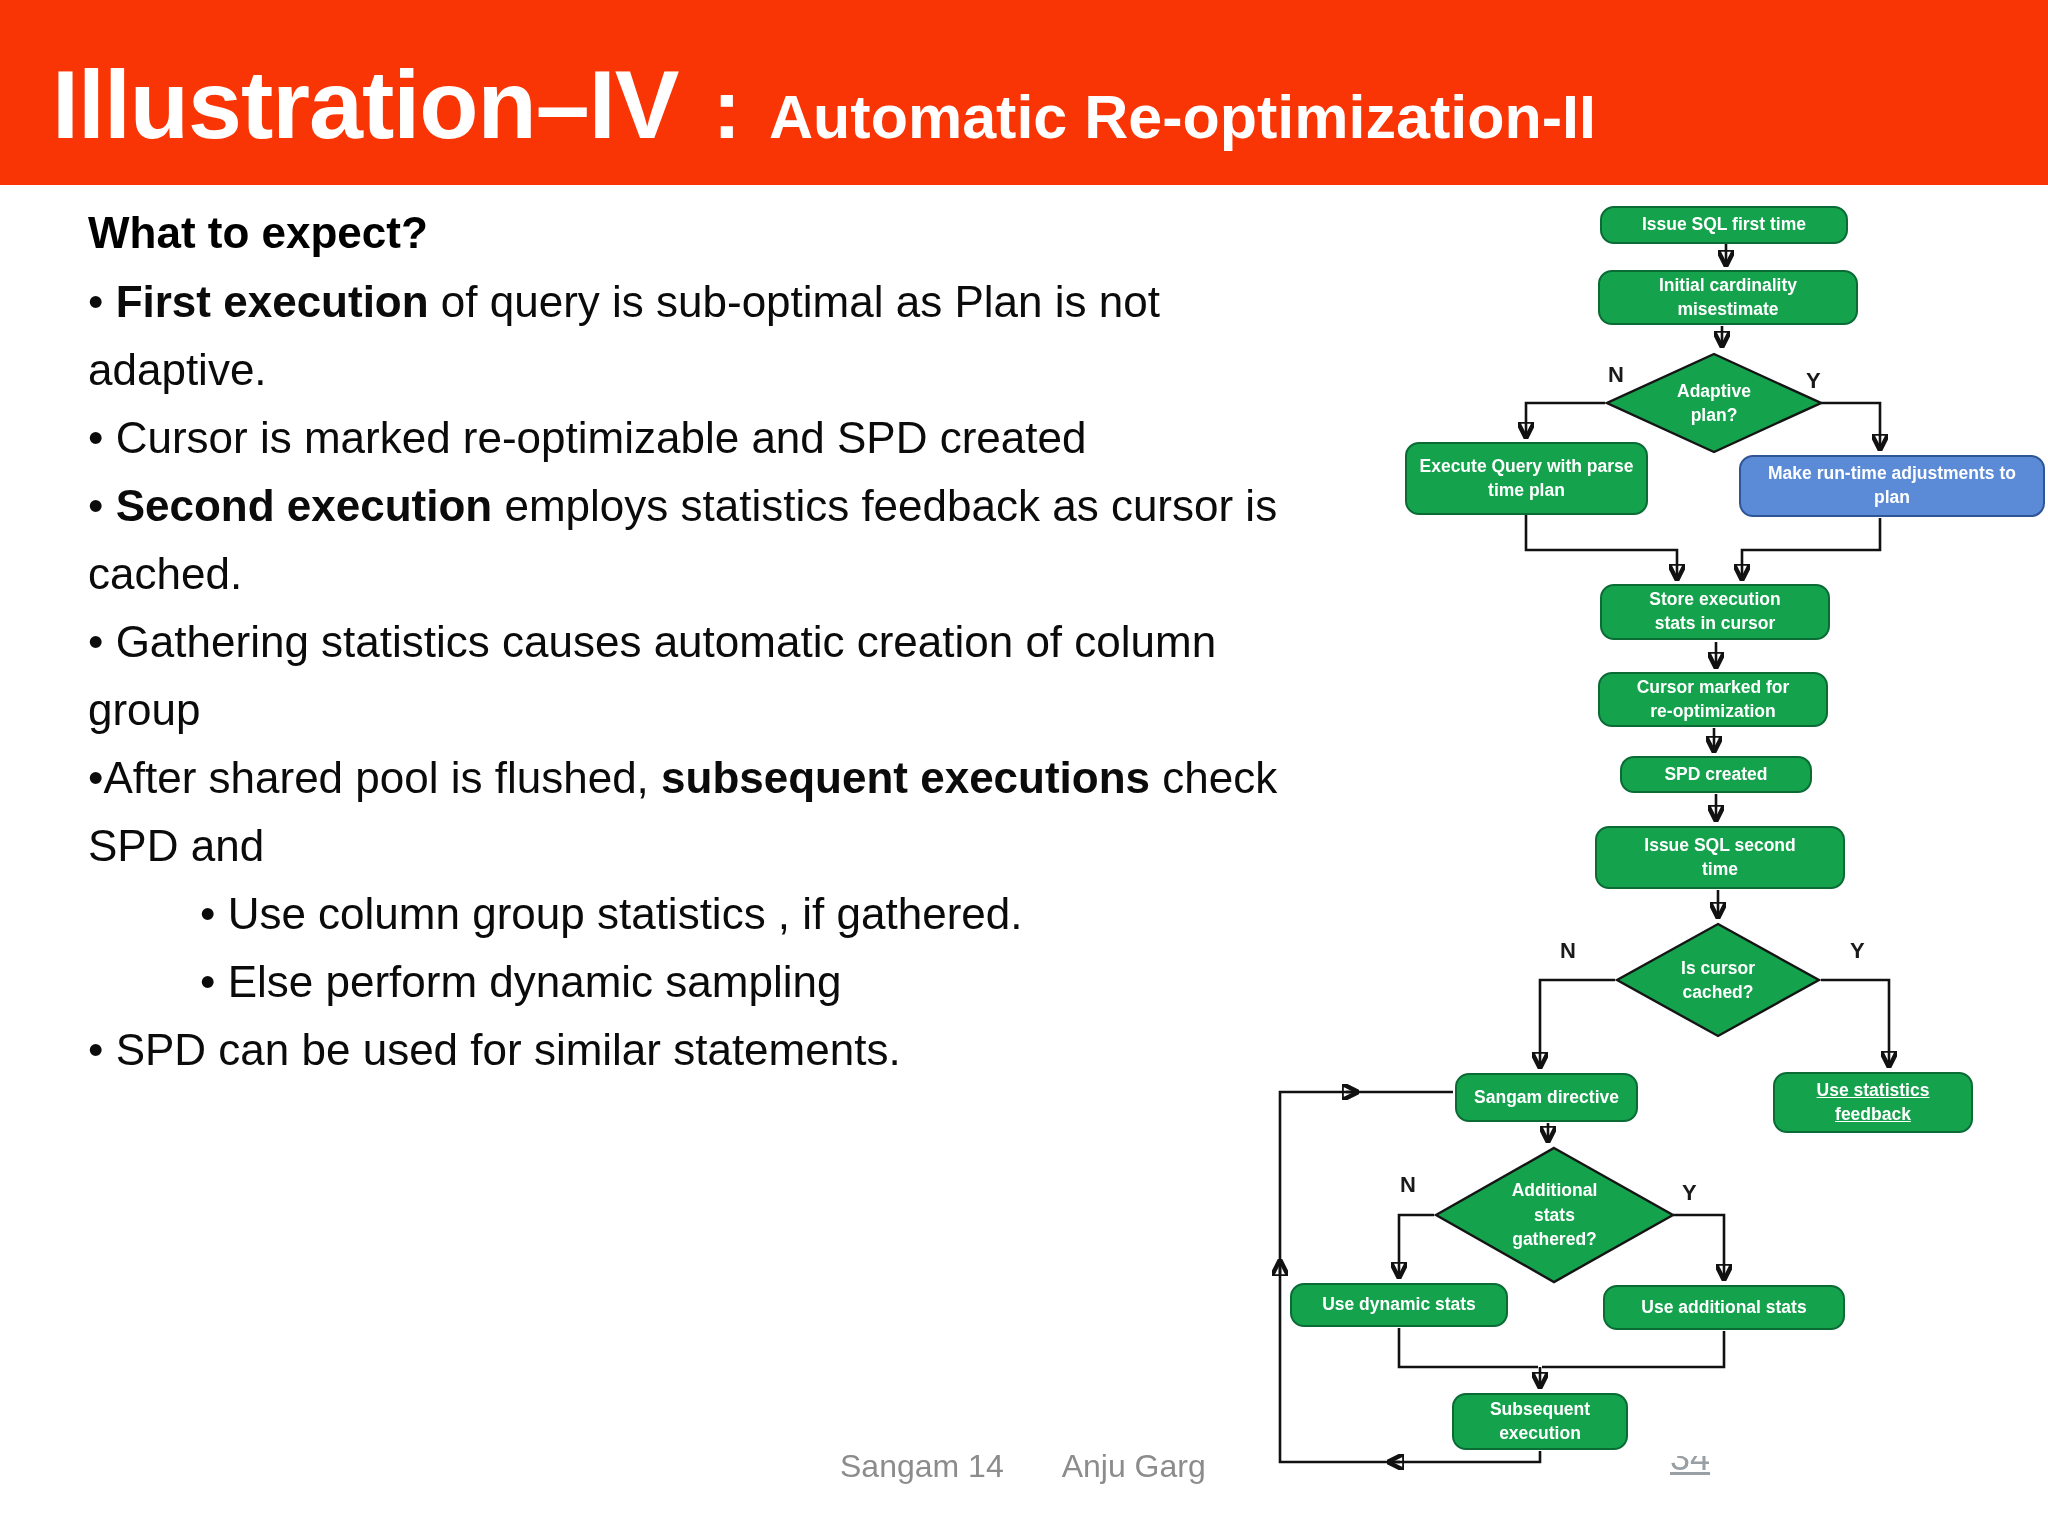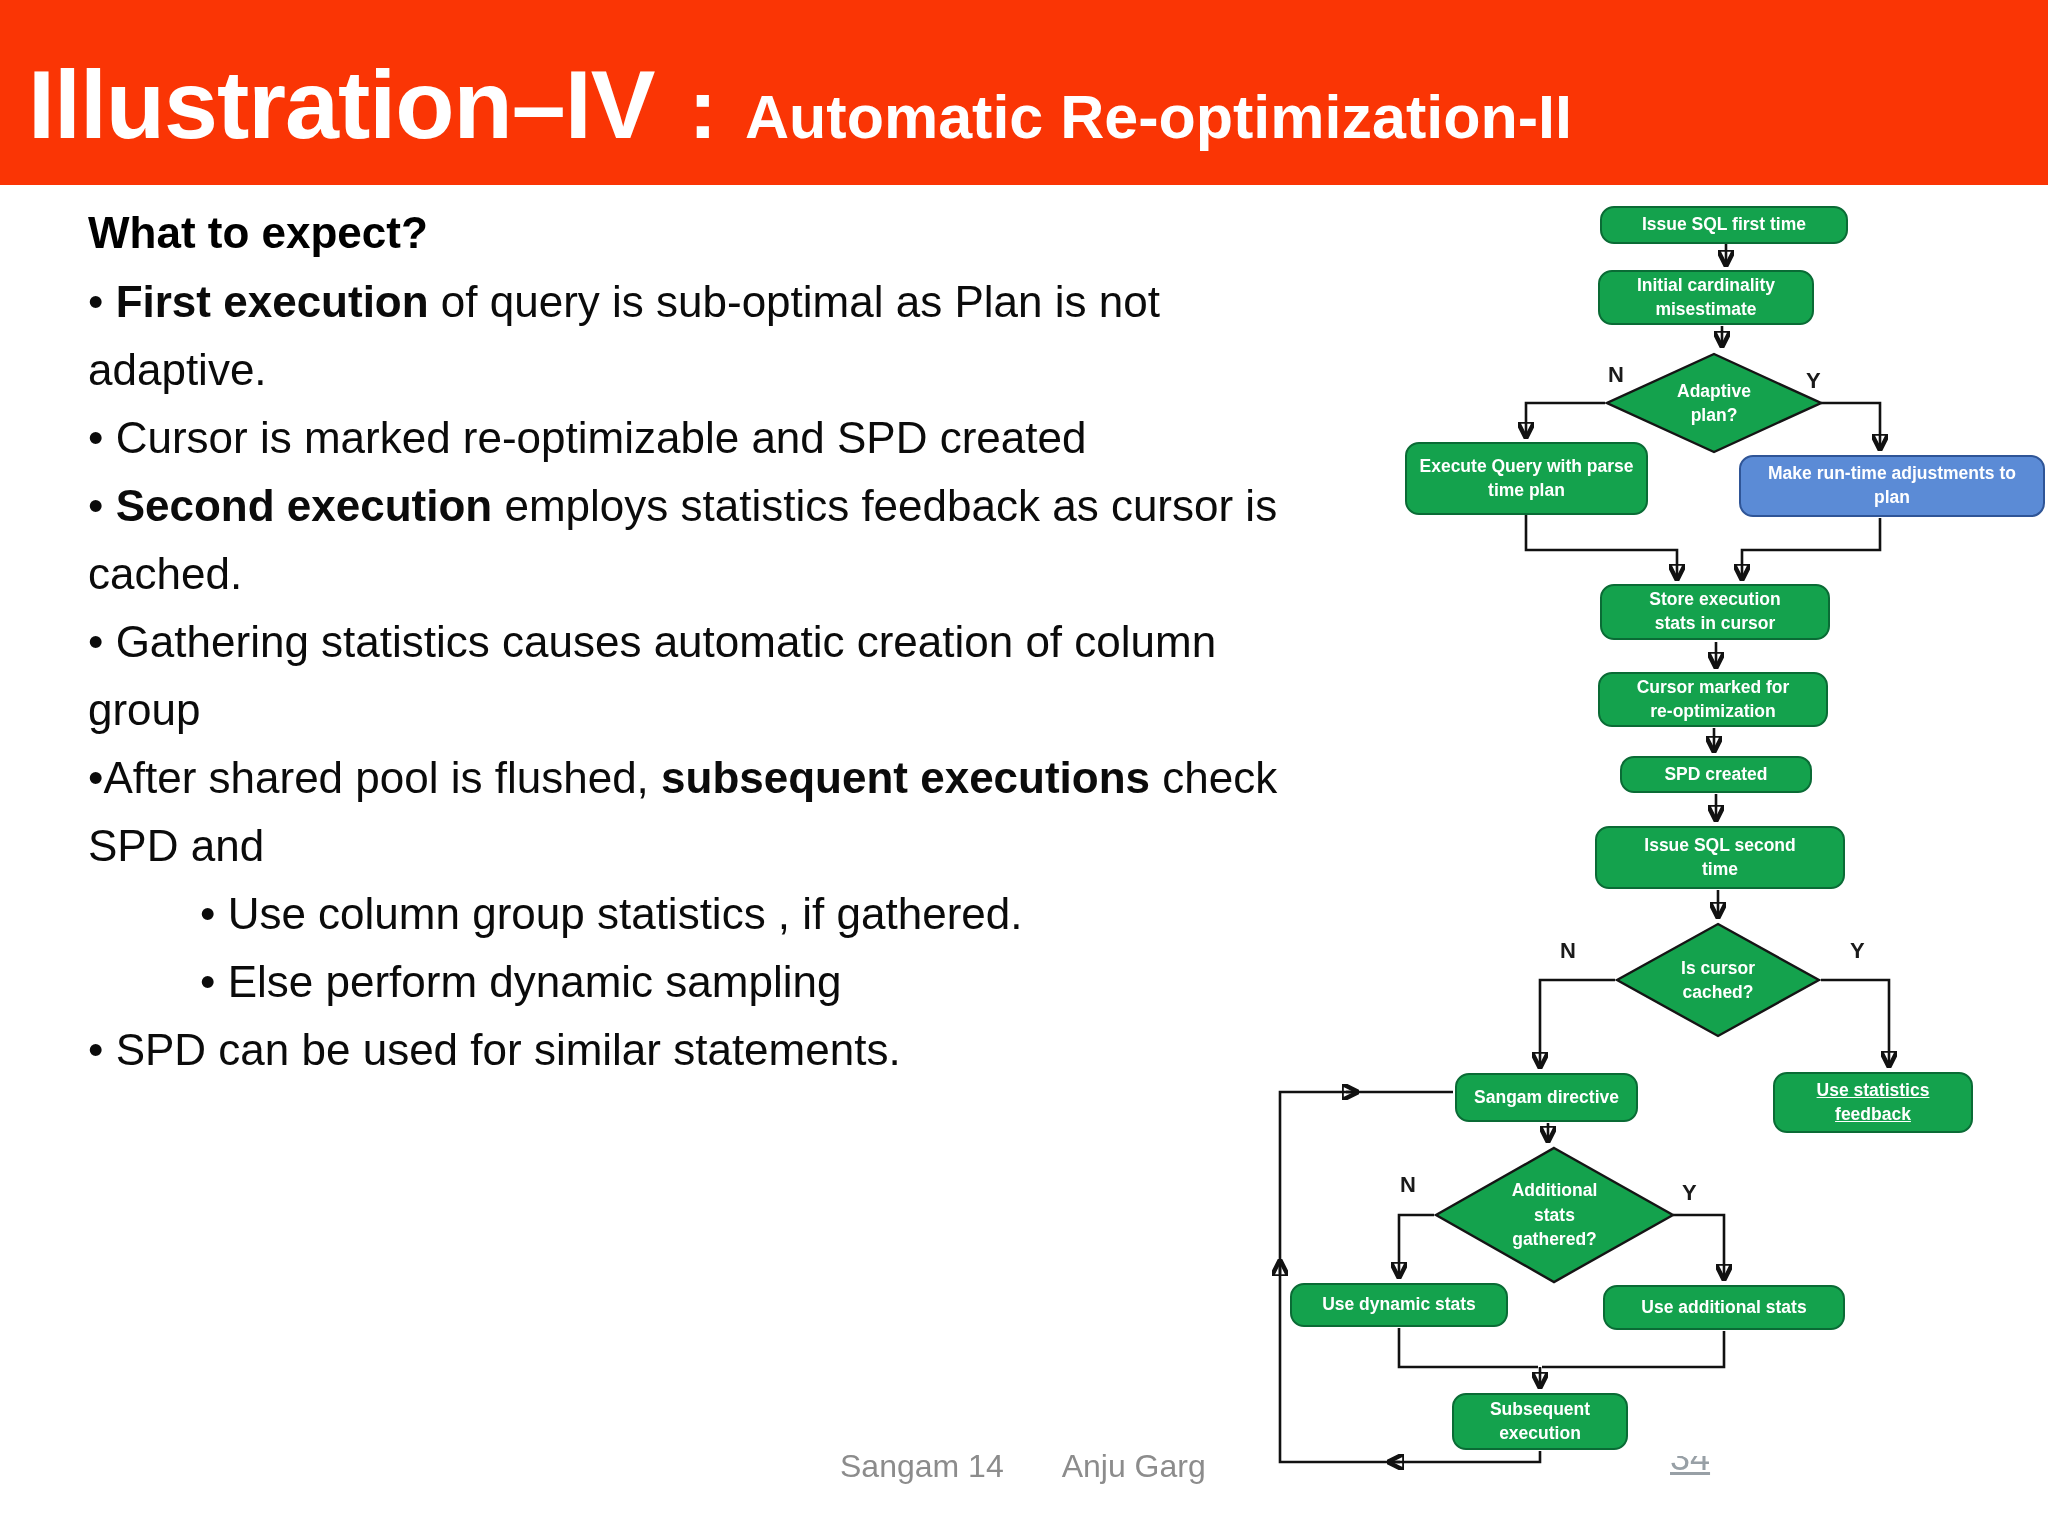--- a/index.html
+++ b/index.html
@@ -18,21 +18,21 @@
     position:relative;
     overflow:hidden;
   }
   .slide{position:absolute;inset:0;background:#ffffff;}
 
   
   .header{
     position:absolute;left:0;top:0;width:2048px;height:185px;
     background:var(--header);
     display:flex;align-items:baseline;
-    padding-left:28px;padding-top:56px;
+    padding-left:52px;padding-top:56px;
     color:#ffffff;white-space:nowrap;
   }
   .title-main{font-size:97px;font-weight:bold;line-height:1;letter-spacing:-1px;}
   .title-colon{font-size:86px;font-weight:bold;line-height:1;margin:0 28px 0 34px;}
   .title-sub{font-size:61px;font-weight:bold;line-height:1;}
 
   
   .content{
     position:absolute;left:88px;top:198px;width:1195px;
     color:#0b0b0b;font-size:44px;line-height:68px;
@@ -127,21 +127,21 @@
       <path d="M1540,1367 V1386" marker-end="url(#arr)"></path>
       <path d="M1540,1451 V1462 H1280 V1092 H1453"></path>
       <path d="M1400,1462 H1390" marker-end="url(#arr)"></path>
       <path d="M1280,1274 V1262" marker-end="url(#arr)"></path>
       <path d="M1346,1092 H1356" marker-end="url(#arr)"></path>
     </svg>
 
     <div class="node sharp" style="left:1600px;top:206px;width:248px;height:38px;">
         <span>Issue SQL first time</span>
       </div>
-    <div class="node" style="left:1598px;top:270px;width:216px;height:55px;padding:2px 22px;">
+    <div class="node" style="left:1598px;top:270px;width:260px;height:55px;padding:2px 22px;">
         <span>Initial cardinality misestimate</span>
       </div>
     <div class="node" style="left:1405px;top:442px;width:243px;height:73px;">
         <span>Execute Query with parse time plan</span>
       </div>
     <div class="node blue" style="left:1739px;top:455px;width:306px;height:62px;padding:16px 26px;">
         <span>Make run-time adjustments to plan</span>
       </div>
     <div class="node" style="left:1600px;top:584px;width:230px;height:56px;padding:2px 34px;">
         <span>Store execution stats in cursor</span>

